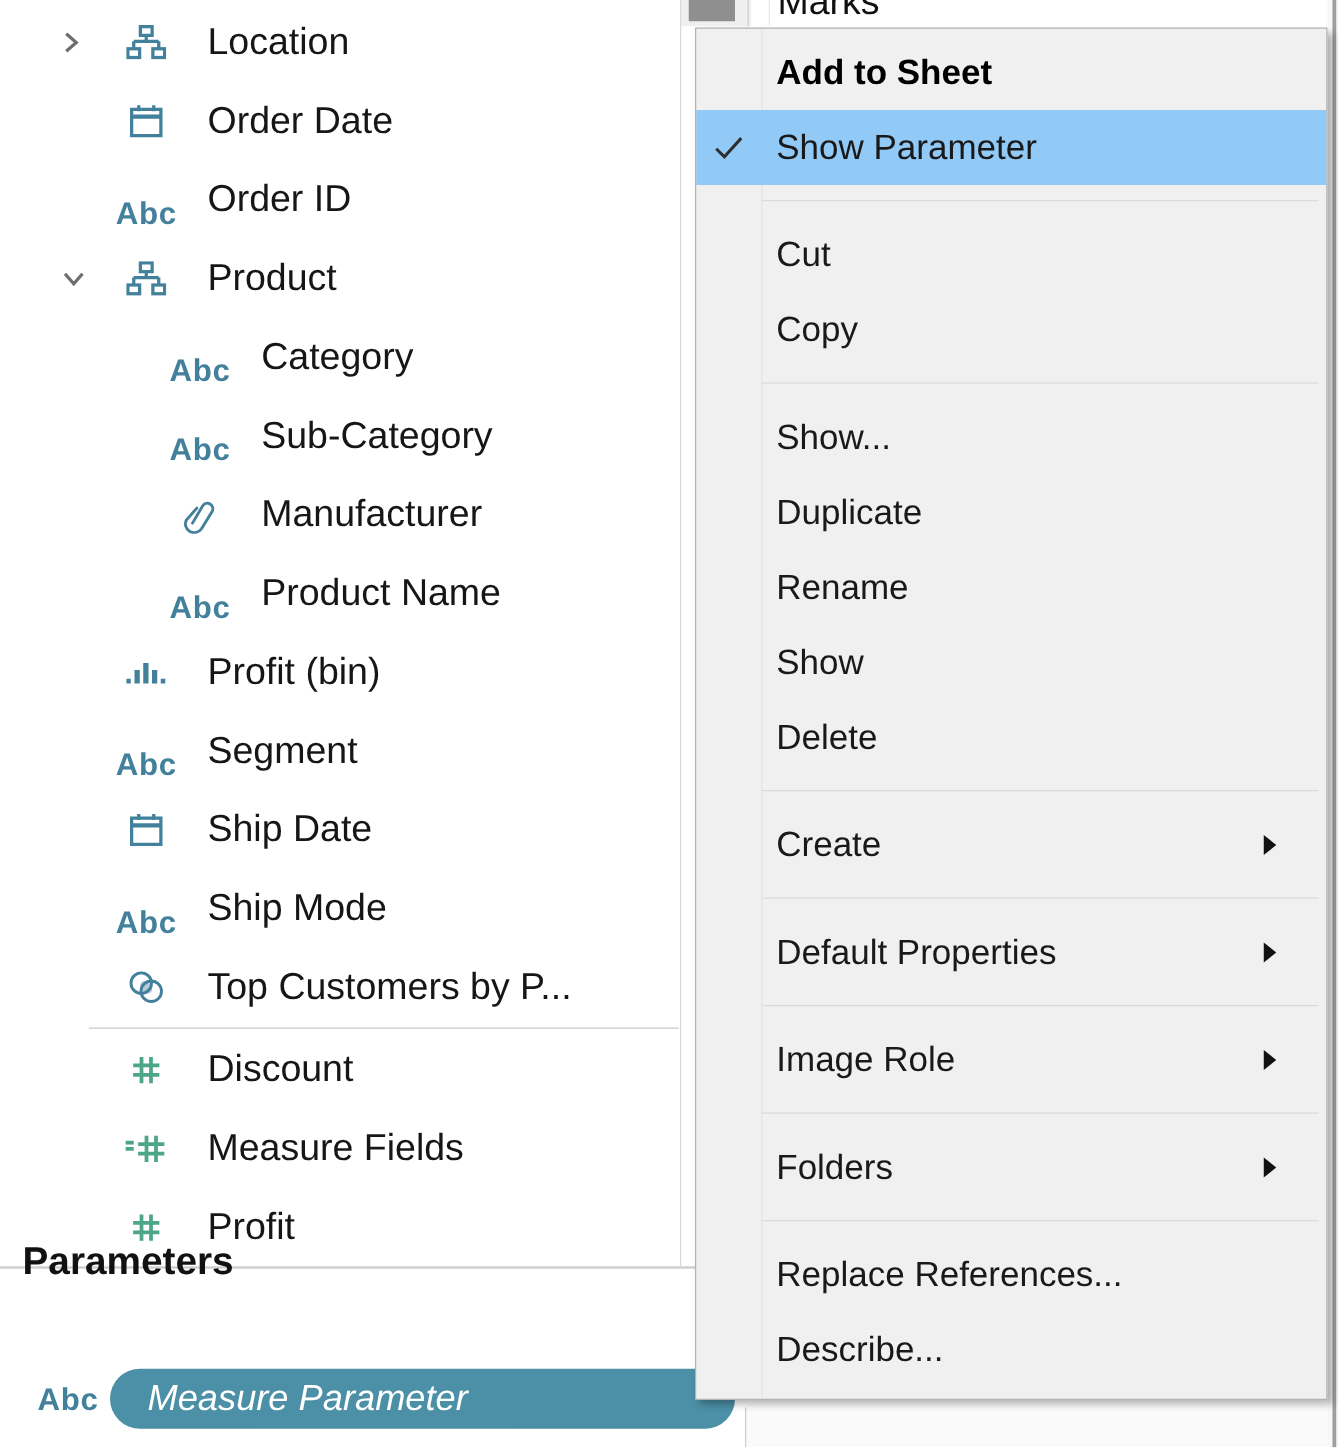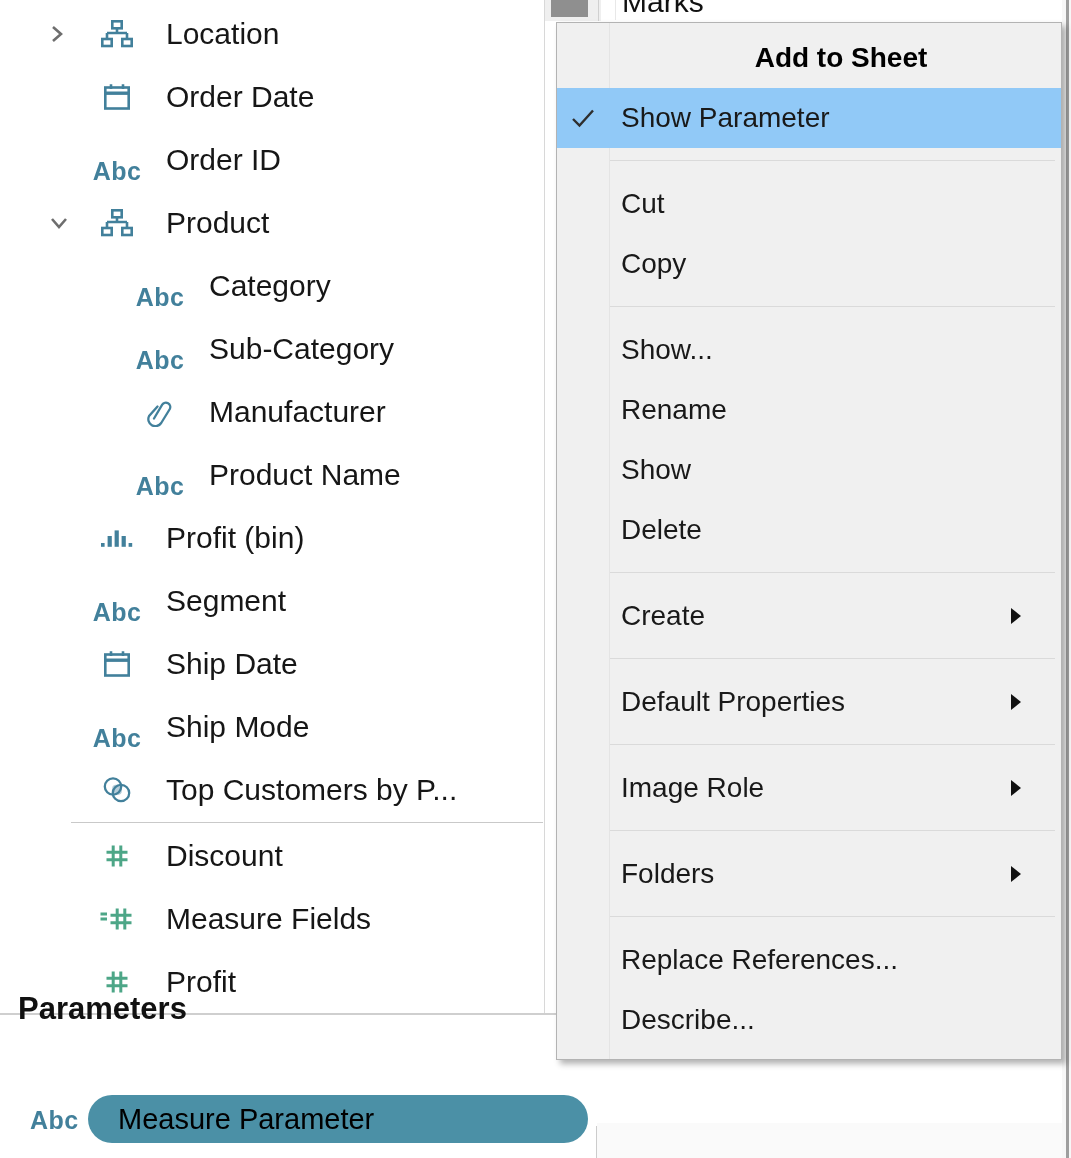--- a/index.html
+++ b/index.html
@@ -16,39 +16,39 @@
   .ficon.green{color:var(--icon-green);}
   .abc{font-size:25px;font-weight:600;letter-spacing:.5px;color:var(--icon-teal);margin-top:24px;}
   .flabel{margin-left:18px;font-size:30px;color:#161616;white-space:nowrap;}
   .fsep{height:3px;position:relative;}
   .fsep::after{content:"";position:absolute;left:55px;top:1px;width:472px;height:1px;background:#c9c9c9;}
   .pane-border{position:absolute;left:544px;top:0;width:1px;height:1013px;background:#d8d8d8;}
   .sep-full{position:absolute;left:0;top:1013px;width:556px;height:2px;background:#cfcfcf;}
   .param-header{position:absolute;left:18px;top:976px;height:66px;line-height:66px;font-size:31px;font-weight:bold;color:#111;}
   .param-abc{position:absolute;left:30px;top:1106px;}
   .param-pill{position:absolute;left:88px;top:1095px;width:500px;height:48px;border-radius:24px;
-    background:var(--pill);color:#000000;font-size:29px;line-height:48px;padding-left:30px;box-sizing:border-box;white-space:nowrap;}
+    background:var(--pill);color:#ffffff;font-size:29px;line-height:48px;padding-left:30px;box-sizing:border-box;white-space:nowrap;font-style:italic;}
   
   .topstrip-bg{position:absolute;left:545px;top:0;width:56px;height:21px;background:#efefef;}
   .gray-swatch{position:absolute;left:551px;top:0;width:37px;height:17px;background:#8f8f8f;}
   .tline1{position:absolute;left:598px;top:0;width:1px;height:21px;background:#d0d0d0;}
   .tline2{position:absolute;left:615px;top:0;width:1px;height:20px;background:#e8e8e8;}
   .marks-clip{position:absolute;left:622px;top:0;width:140px;height:20px;overflow:hidden;}
   .marks-clip span{position:relative;top:-15px;font-size:30px;color:#111;display:inline-block;}
   
   .bottom-vline{position:absolute;left:596px;top:1126px;width:1px;height:32px;background:#cccccc;}
   .bottom-fill{position:absolute;left:597px;top:1123px;width:465px;height:35px;background:#fafafa;}
   .edge-strip{position:absolute;left:1062px;top:0;width:9px;height:1158px;background:#f7f7f7;}
   .edge-band{position:absolute;left:1066px;top:0;width:3px;height:1158px;background:#9e9e9e;}
   
   .menu{position:absolute;left:556px;top:22px;width:506px;box-sizing:border-box;background:#f0f0f0;
     border:1px solid #b3b3b3;box-shadow:4px 4px 6px rgba(0,0,0,.30);padding:5px 0 9px 0;}
   .menu-gutter-line{position:absolute;left:52px;top:0;bottom:0;width:1px;background:#e4e4e4;}
   .mi{position:relative;height:60px;display:flex;align-items:center;padding-left:64px;font-size:28px;color:#191919;white-space:nowrap;}
-  .mi.bold{font-weight:bold;color:#000;justify-content:center;}
+  .mi.bold{font-weight:bold;color:#000;}
   .mi.hl{background:var(--highlight);}
   .mi .check{position:absolute;left:11px;top:50%;transform:translateY(-50%);display:flex;}
   .mi .arrow{position:absolute;right:40px;top:50%;transform:translateY(-50%);width:0;height:0;
     border-left:10px solid #111;border-top:8px solid transparent;border-bottom:8px solid transparent;}
   .msep{height:1px;background:#dadada;margin:12px 6px 13px 52px;}
 </style>
 </head>
 <body>
 
 <div class="stage" style="--icon-teal: #42809b; --icon-green: #4da687; --pill: #4b90a6; --highlight: #91c9f7;">
@@ -252,20 +252,23 @@
           <span>Cut</span>
         </div>
         <div class="mi">
           <span>Copy</span>
         </div>
         <div class="msep"></div>
         <div class="mi">
           <span>Show...</span>
         </div>
         <div class="mi">
+          <span>Duplicate</span>
+        </div>
+        <div class="mi">
           <span>Rename</span>
         </div>
         <div class="mi">
           <span>Show</span>
         </div>
         <div class="mi">
           <span>Delete</span>
         </div>
         <div class="msep"></div>
         <div class="mi">

